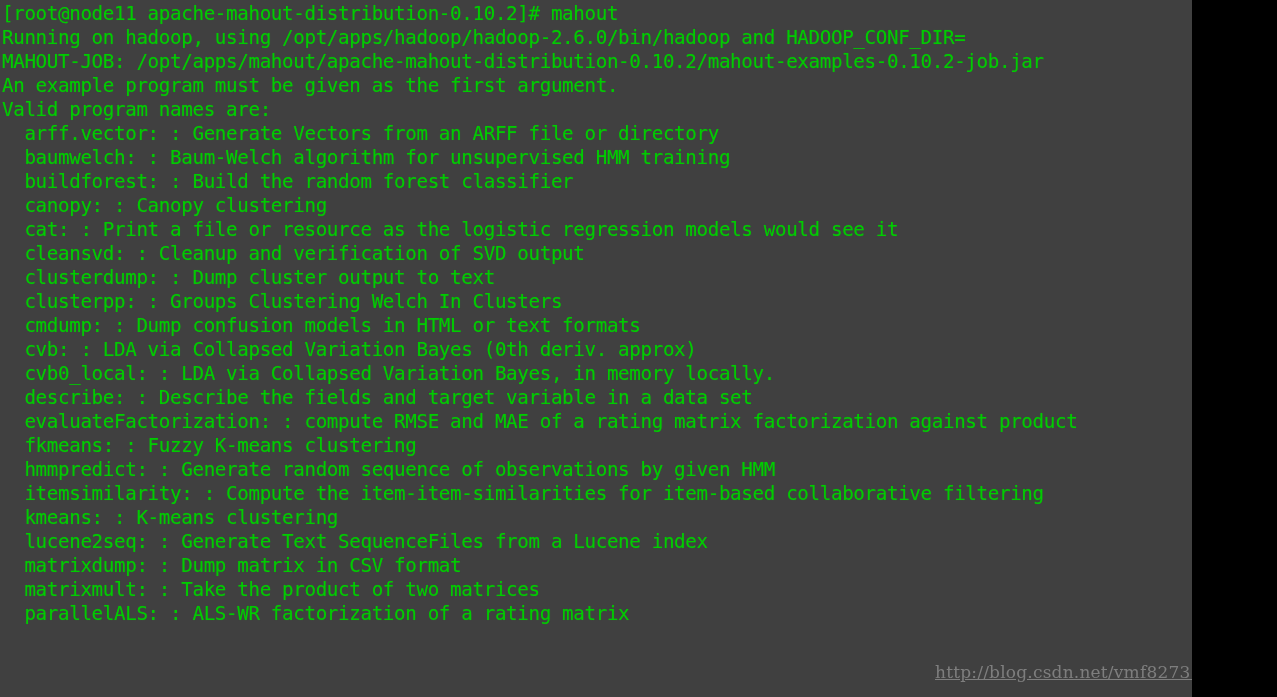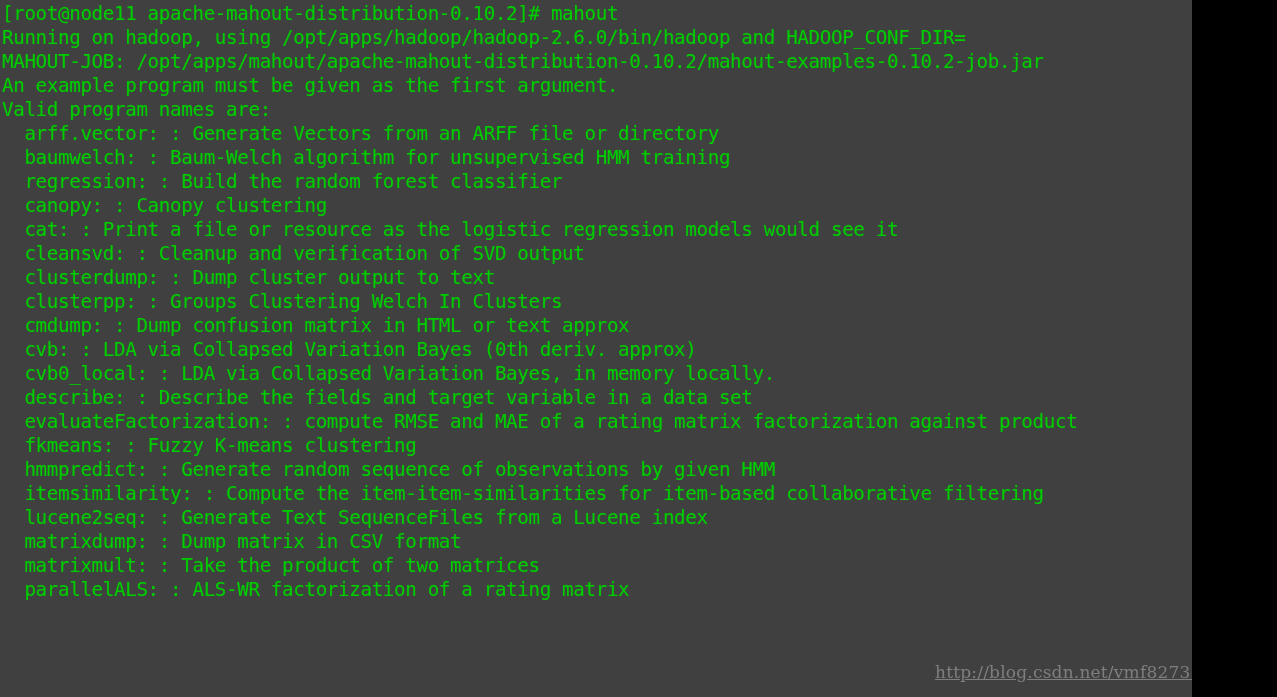--- a/index.html
+++ b/index.html
@@ -63,33 +63,34 @@
 
 <div id="terminal">
   <div id="screen">
       <div class="line">[root@node11 apache-mahout-distribution-0.10.2]# mahout</div>
       <div class="line">Running on hadoop, using /opt/apps/hadoop/hadoop-2.6.0/bin/hadoop and HADOOP_CONF_DIR=</div>
       <div class="line">MAHOUT-JOB: /opt/apps/mahout/apache-mahout-distribution-0.10.2/mahout-examples-0.10.2-job.jar</div>
       <div class="line">An example program must be given as the first argument.</div>
       <div class="line">Valid program names are:</div>
       <div class="line">  arff.vector: : Generate Vectors from an ARFF file or directory</div>
       <div class="line">  baumwelch: : Baum-Welch algorithm for unsupervised HMM training</div>
-      <div class="line">  regression: : Build the random forest classifier</div>
+      <div class="line">  buildforest: : Build the random forest classifier</div>
       <div class="line">  canopy: : Canopy clustering</div>
       <div class="line">  cat: : Print a file or resource as the logistic regression models would see it</div>
       <div class="line">  cleansvd: : Cleanup and verification of SVD output</div>
       <div class="line">  clusterdump: : Dump cluster output to text</div>
       <div class="line">  clusterpp: : Groups Clustering Welch In Clusters</div>
-      <div class="line">  cmdump: : Dump confusion matrix in HTML or text approx</div>
+      <div class="line">  cmdump: : Dump confusion models in HTML or text formats</div>
       <div class="line">  cvb: : LDA via Collapsed Variation Bayes (0th deriv. approx)</div>
       <div class="line">  cvb0_local: : LDA via Collapsed Variation Bayes, in memory locally.</div>
       <div class="line">  describe: : Describe the fields and target variable in a data set</div>
       <div class="line">  evaluateFactorization: : compute RMSE and MAE of a rating matrix factorization against product</div>
       <div class="line">  fkmeans: : Fuzzy K-means clustering</div>
       <div class="line">  hmmpredict: : Generate random sequence of observations by given HMM</div>
       <div class="line">  itemsimilarity: : Compute the item-item-similarities for item-based collaborative filtering</div>
+      <div class="line">  kmeans: : K-means clustering</div>
       <div class="line">  lucene2seq: : Generate Text SequenceFiles from a Lucene index</div>
       <div class="line">  matrixdump: : Dump matrix in CSV format</div>
       <div class="line">  matrixmult: : Take the product of two matrices</div>
       <div class="line">  parallelALS: : ALS-WR factorization of a rating matrix</div>
     </div>
   <div id="watermark">http://blog.csdn.net/vmf827311945</div>
 </div>
 
 </body></html>

